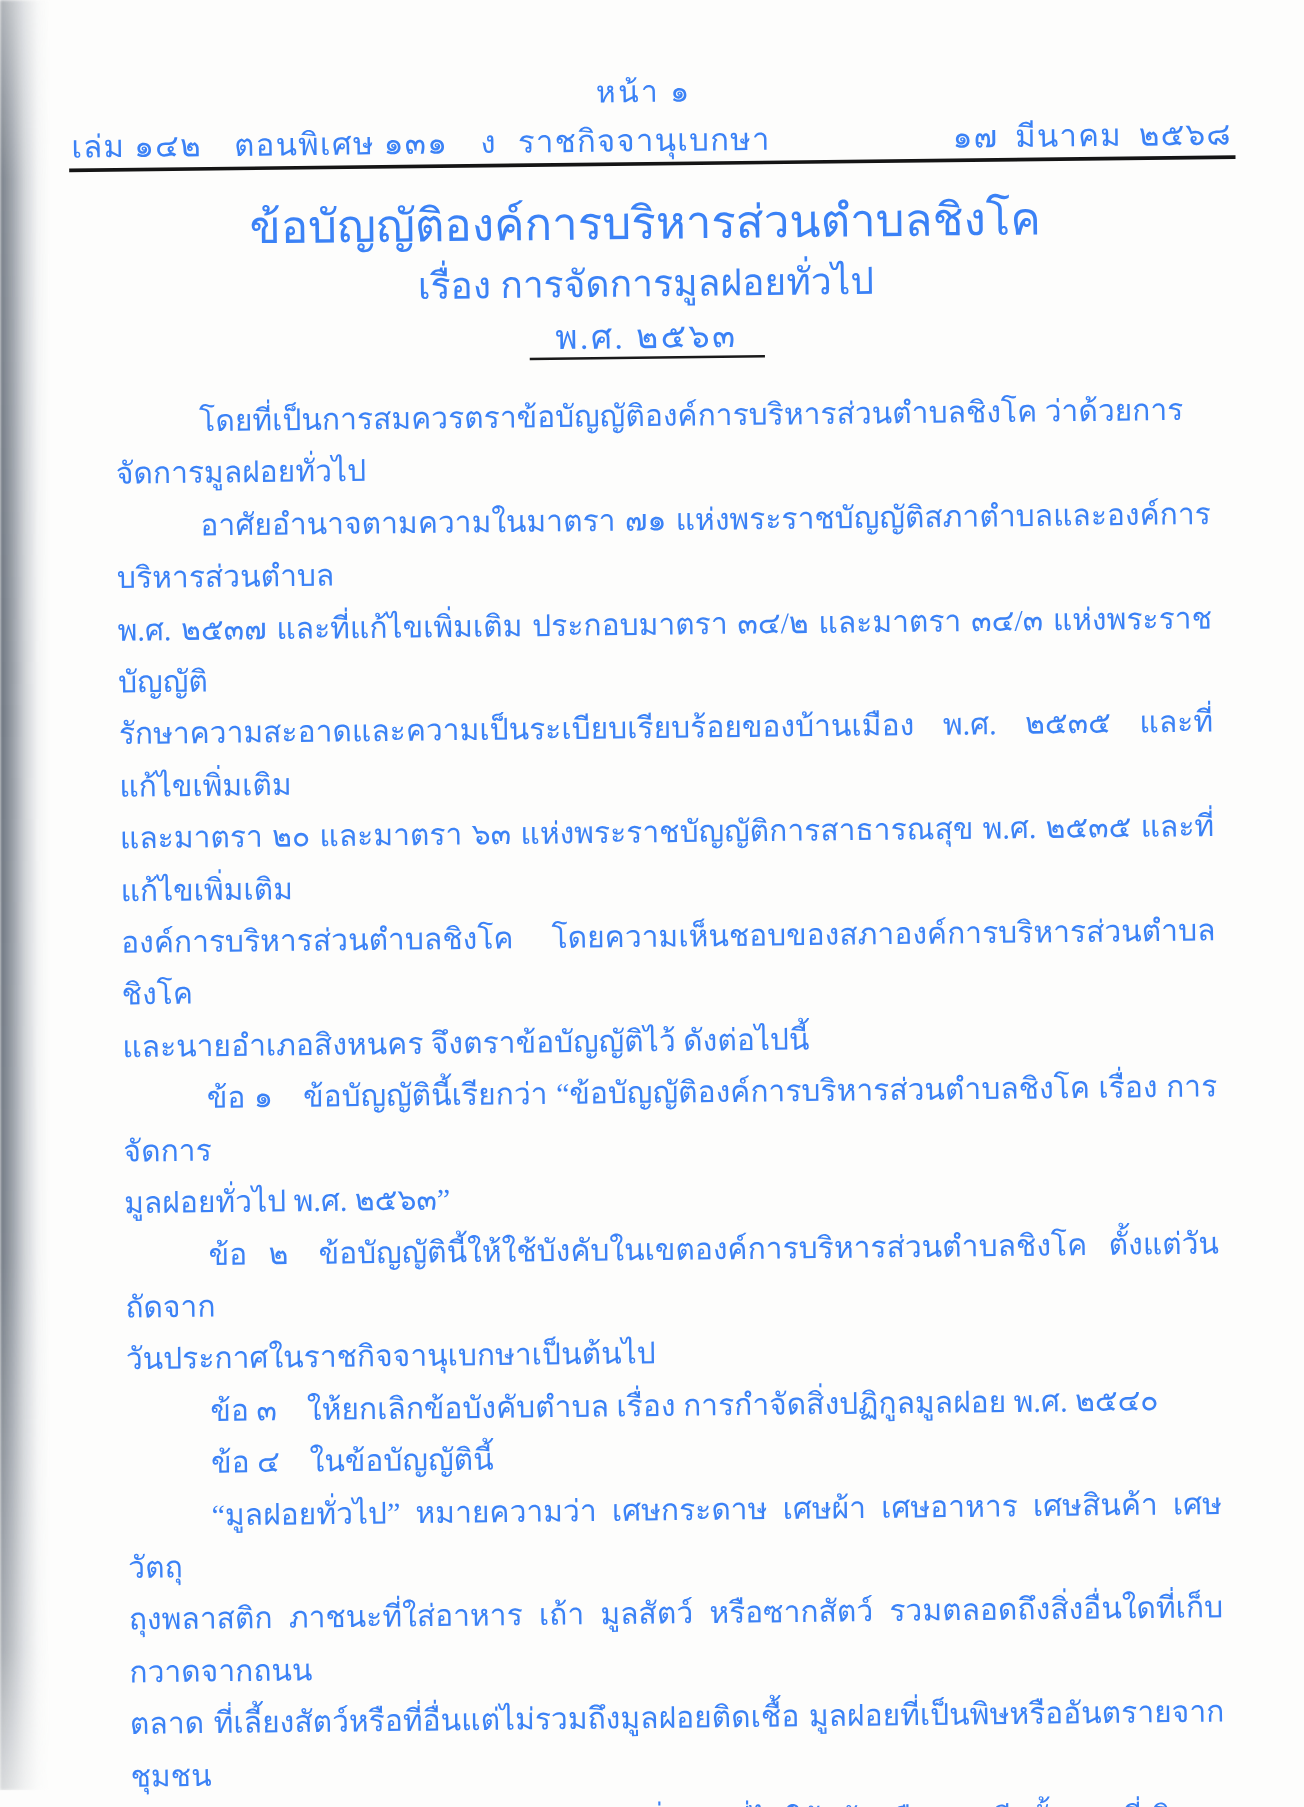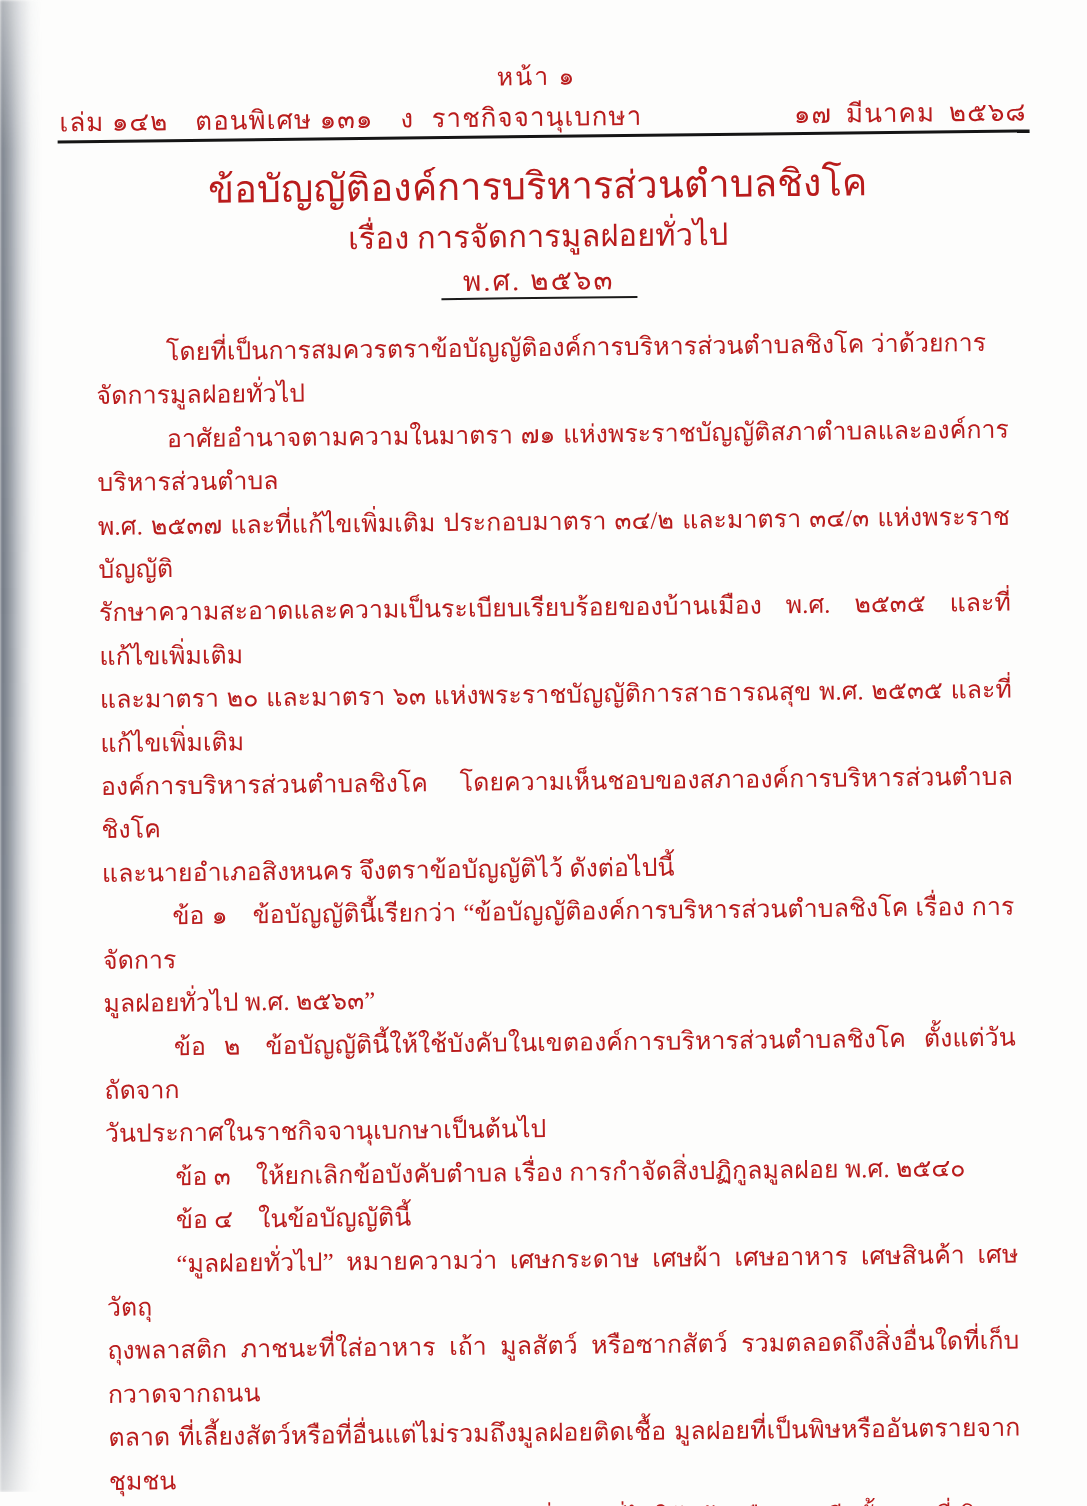--- a/index.html
+++ b/index.html
@@ -7,21 +7,21 @@
     padding: 0;
     background: #ffffff;
   }
   .page {
     position: relative;
     width: 1087px;
     height: 1506px;
     background: #fdfdfc;
     overflow: hidden;
     font-family: "Liberation Serif", "DejaVu Serif", serif;
-    color: #b91c1c;
+    color: #3b82f6;
   }
   
   .scan-edge {
     position: absolute;
     left: 0;
     top: 0;
     width: 42px;
     height: 1492px;
     background: linear-gradient(to right,
       rgba(96,104,116,0.95) 0%,

